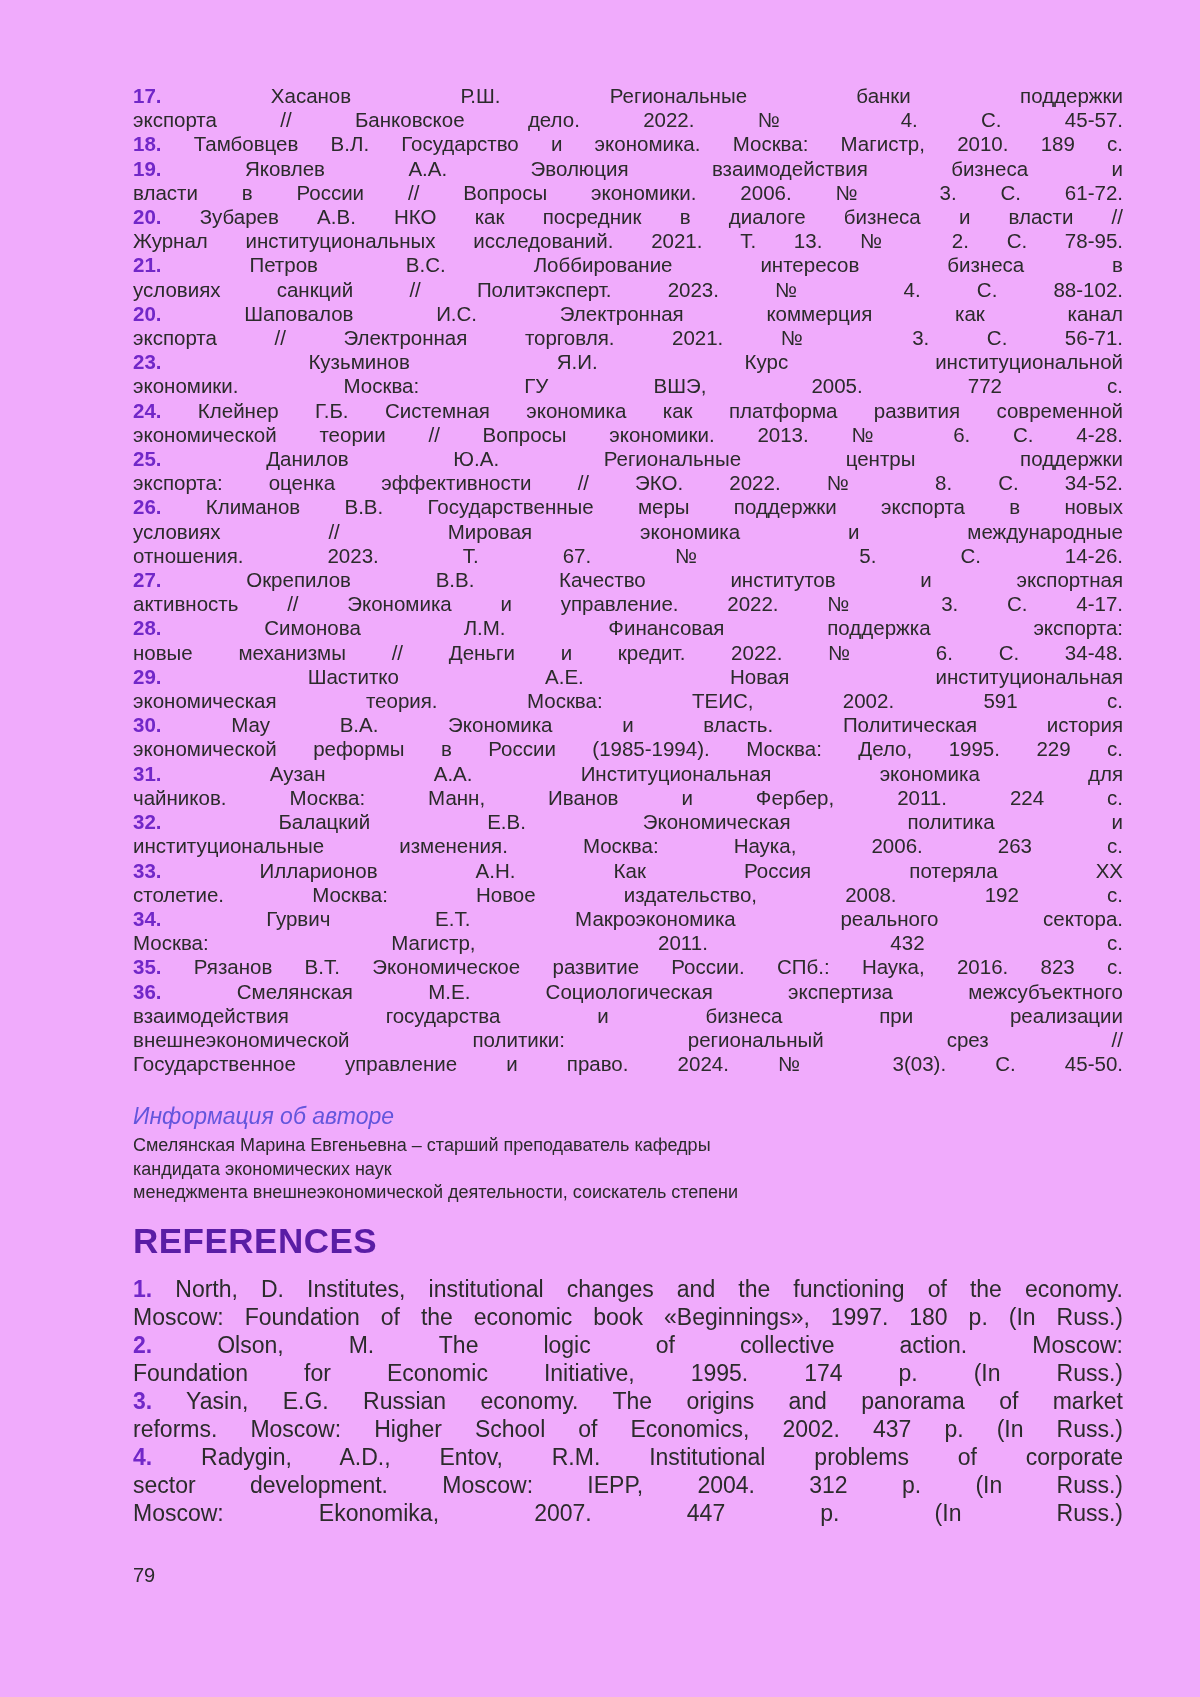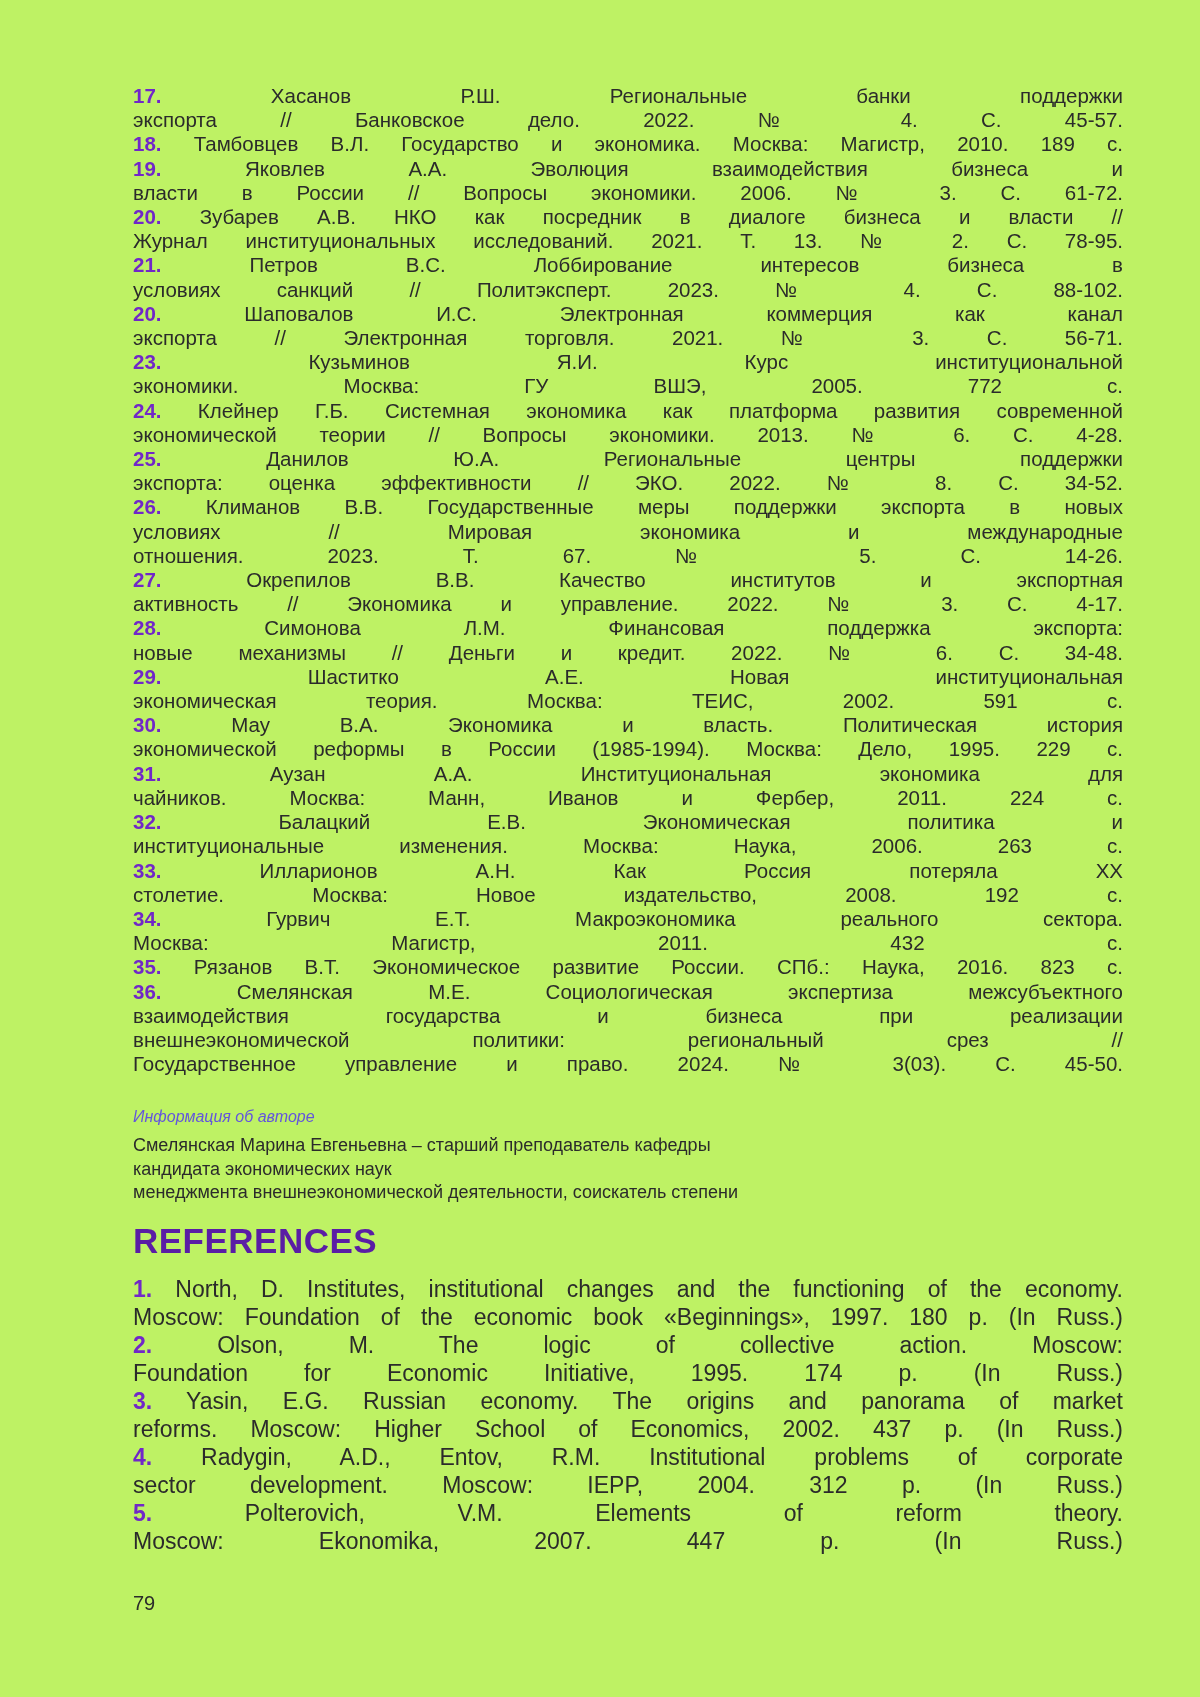--- a/index.html
+++ b/index.html
@@ -7,21 +7,21 @@
     width: 1200px;
     font-family: "Liberation Sans", sans-serif;
     color: #2b2b2b;
     -webkit-font-smoothing: antialiased;
   }
   .page {
     box-sizing: border-box;
     width: 1200px;
     height: 1697px;
     padding: 84px 77px 0 133px;
-    background: #bef264;
+    background: #f0abfc;
     overflow: hidden;
   }
   
   .ru-refs .refline {
     font-size: 20.5px;
     line-height: 24.2px;
     text-align: justify;
     text-align-last: justify;
     color: #2b2b2b;
   }
@@ -32,21 +32,21 @@
     text-align-last: justify;
     color: #2b2b2b;
   }
   .ref-num {
     font-weight: 700;
     color: #7127c8;
   }
   .author-info { margin-top: 27px; }
   .author-heading {
     margin: 0 0 4px 0;
-    font-size: 16px;
+    font-size: 23px;
     line-height: 27px;
     font-style: italic;
     font-weight: 400;
     color: #6355dc;
   }
   .bio-line {
     font-size: 18px;
     line-height: 23.5px;
     color: #2b2b2b;
   }
@@ -127,19 +127,18 @@
 
   <div class="en-refs">
       <div class="refline"><span class="ref-num">1.</span> North, D. Institutes, institutional changes and the functioning of the economy.</div>
       <div class="refline">Moscow: Foundation of the economic book «Beginnings», 1997. 180 p. (In Russ.)</div>
       <div class="refline"><span class="ref-num">2.</span> Olson, M. The logic of collective action. Moscow:</div>
       <div class="refline">Foundation for Economic Initiative, 1995. 174 p. (In Russ.)</div>
       <div class="refline"><span class="ref-num">3.</span> Yasin, E.G. Russian economy. The origins and panorama of market</div>
       <div class="refline">reforms. Moscow: Higher School of Economics, 2002. 437 p. (In Russ.)</div>
       <div class="refline"><span class="ref-num">4.</span> Radygin, A.D., Entov, R.M. Institutional problems of corporate</div>
       <div class="refline">sector development. Moscow: IEPP, 2004. 312 p. (In Russ.)</div>
-      <div class="refline"><span class="ref-num">5.</span> Polterovich, V.M. Elements of reform theory.</div>
       <div class="refline">Moscow: Ekonomika, 2007. 447 p. (In Russ.)</div>
     </div>
 
   <div class="page-number">79</div>
 
 </div>
 
 </body></html>

